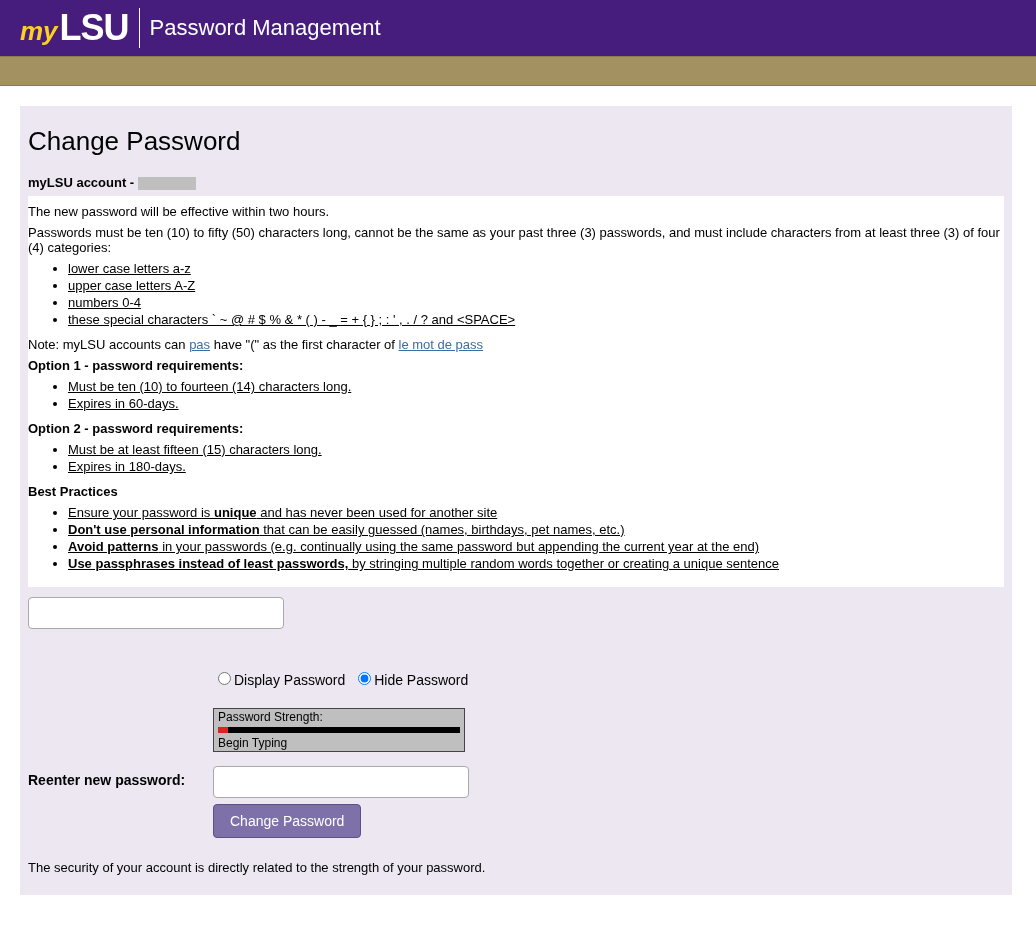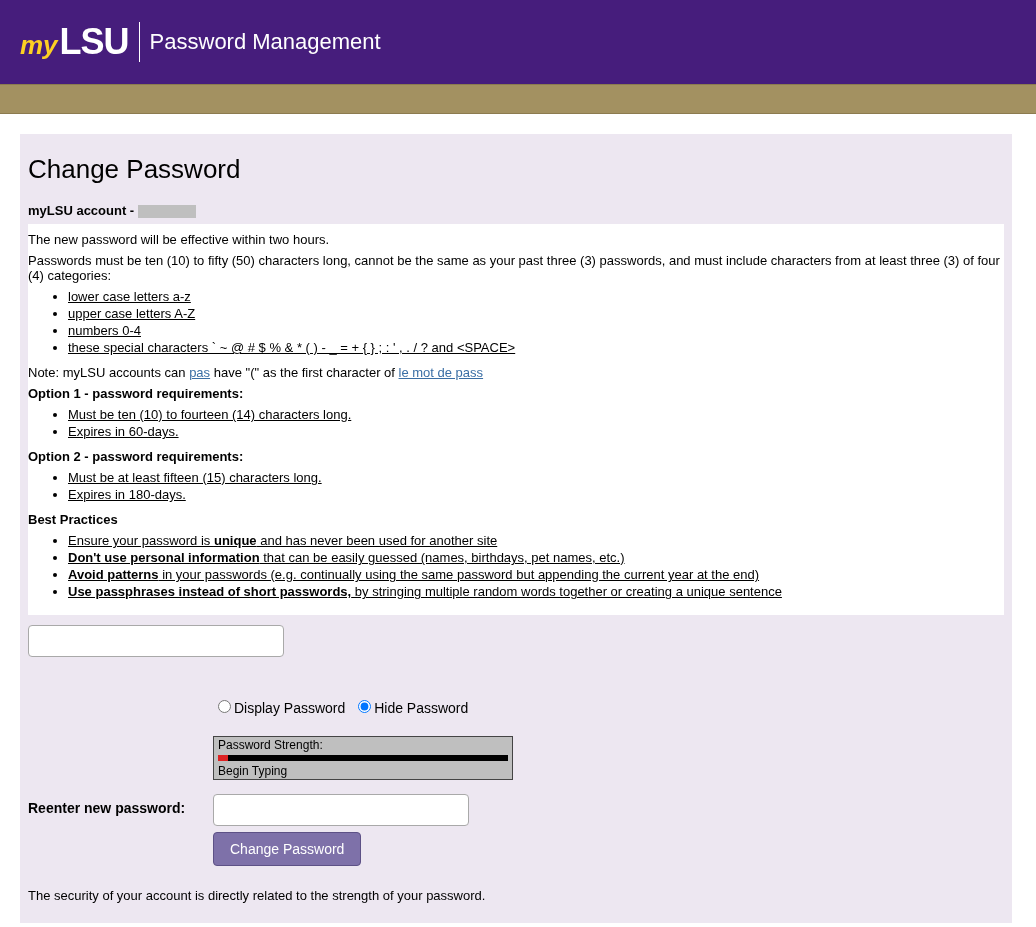--- a/index.html
+++ b/index.html
@@ -5,21 +5,21 @@
   * { box-sizing: border-box; }
   body {
     margin: 0;
     font-family: Arial, Helvetica, sans-serif;
     font-size: 13px;
     background: #fff;
     color: #000;
   }
   .header-bar {
     background: #461d7c;
-    height: 84px;
+    height: 56px;
     display: flex;
     align-items: center;
     padding: 0 20px;
   }
   .logo-box {
     display: flex;
     align-items: baseline;
     color: #fff;
   }
   .logo-my {
@@ -106,21 +106,21 @@
     font-size: 14px;
     background: #fff;
   }
   .radio-row {
     margin: 40px 0 20px 185px;
     font-size: 14px;
   }
   .radio-row label { margin-right: 4px; text-align: center; }
   .strength-box {
     margin-left: 185px;
-    width: 300px;
+    width: 252px;
     background: #bfbfbf;
     border: 1px solid #444;
     padding: 1px 4px 1px 4px;
     margin-bottom: 14px;
     font-size: 12px;
   }
   .strength-meter {
     height: 6px;
     background: #000;
     margin: 3px 0;
@@ -187,21 +187,21 @@
     <p><b>Option 2 - password requirements:</b></p>
     <ul>
       <li>Must be at least fifteen (15) characters long.</li>
       <li>Expires in 180-days.</li>
     </ul>
     <p><b>Best Practices</b></p>
     <ul>
       <li><span>Ensure your password is </span><b>unique</b><span> and has never been used for another site</span></li>
       <li><b>Don't use personal information</b><span> that can be easily guessed (names, birthdays, pet names, etc.)</span></li>
       <li><b>Avoid patterns</b><span> in your passwords (e.g. continually using the same password but appending the current year at the end)</span></li>
-      <li><b>Use passphrases instead of short passwords,</b><span> by stringing multiple random words together or creating a unique sentence</span></li>
+      <li><b>Use passphrases instead of least passwords,</b><span> by stringing multiple random words together or creating a unique sentence</span></li>
     </ul>
   </div>
 
   <div class="form-area">
     <div class="form-row">
       <div class="form-col">
         <input type="password" class="pw" style="">
       </div>
     </div>
 

